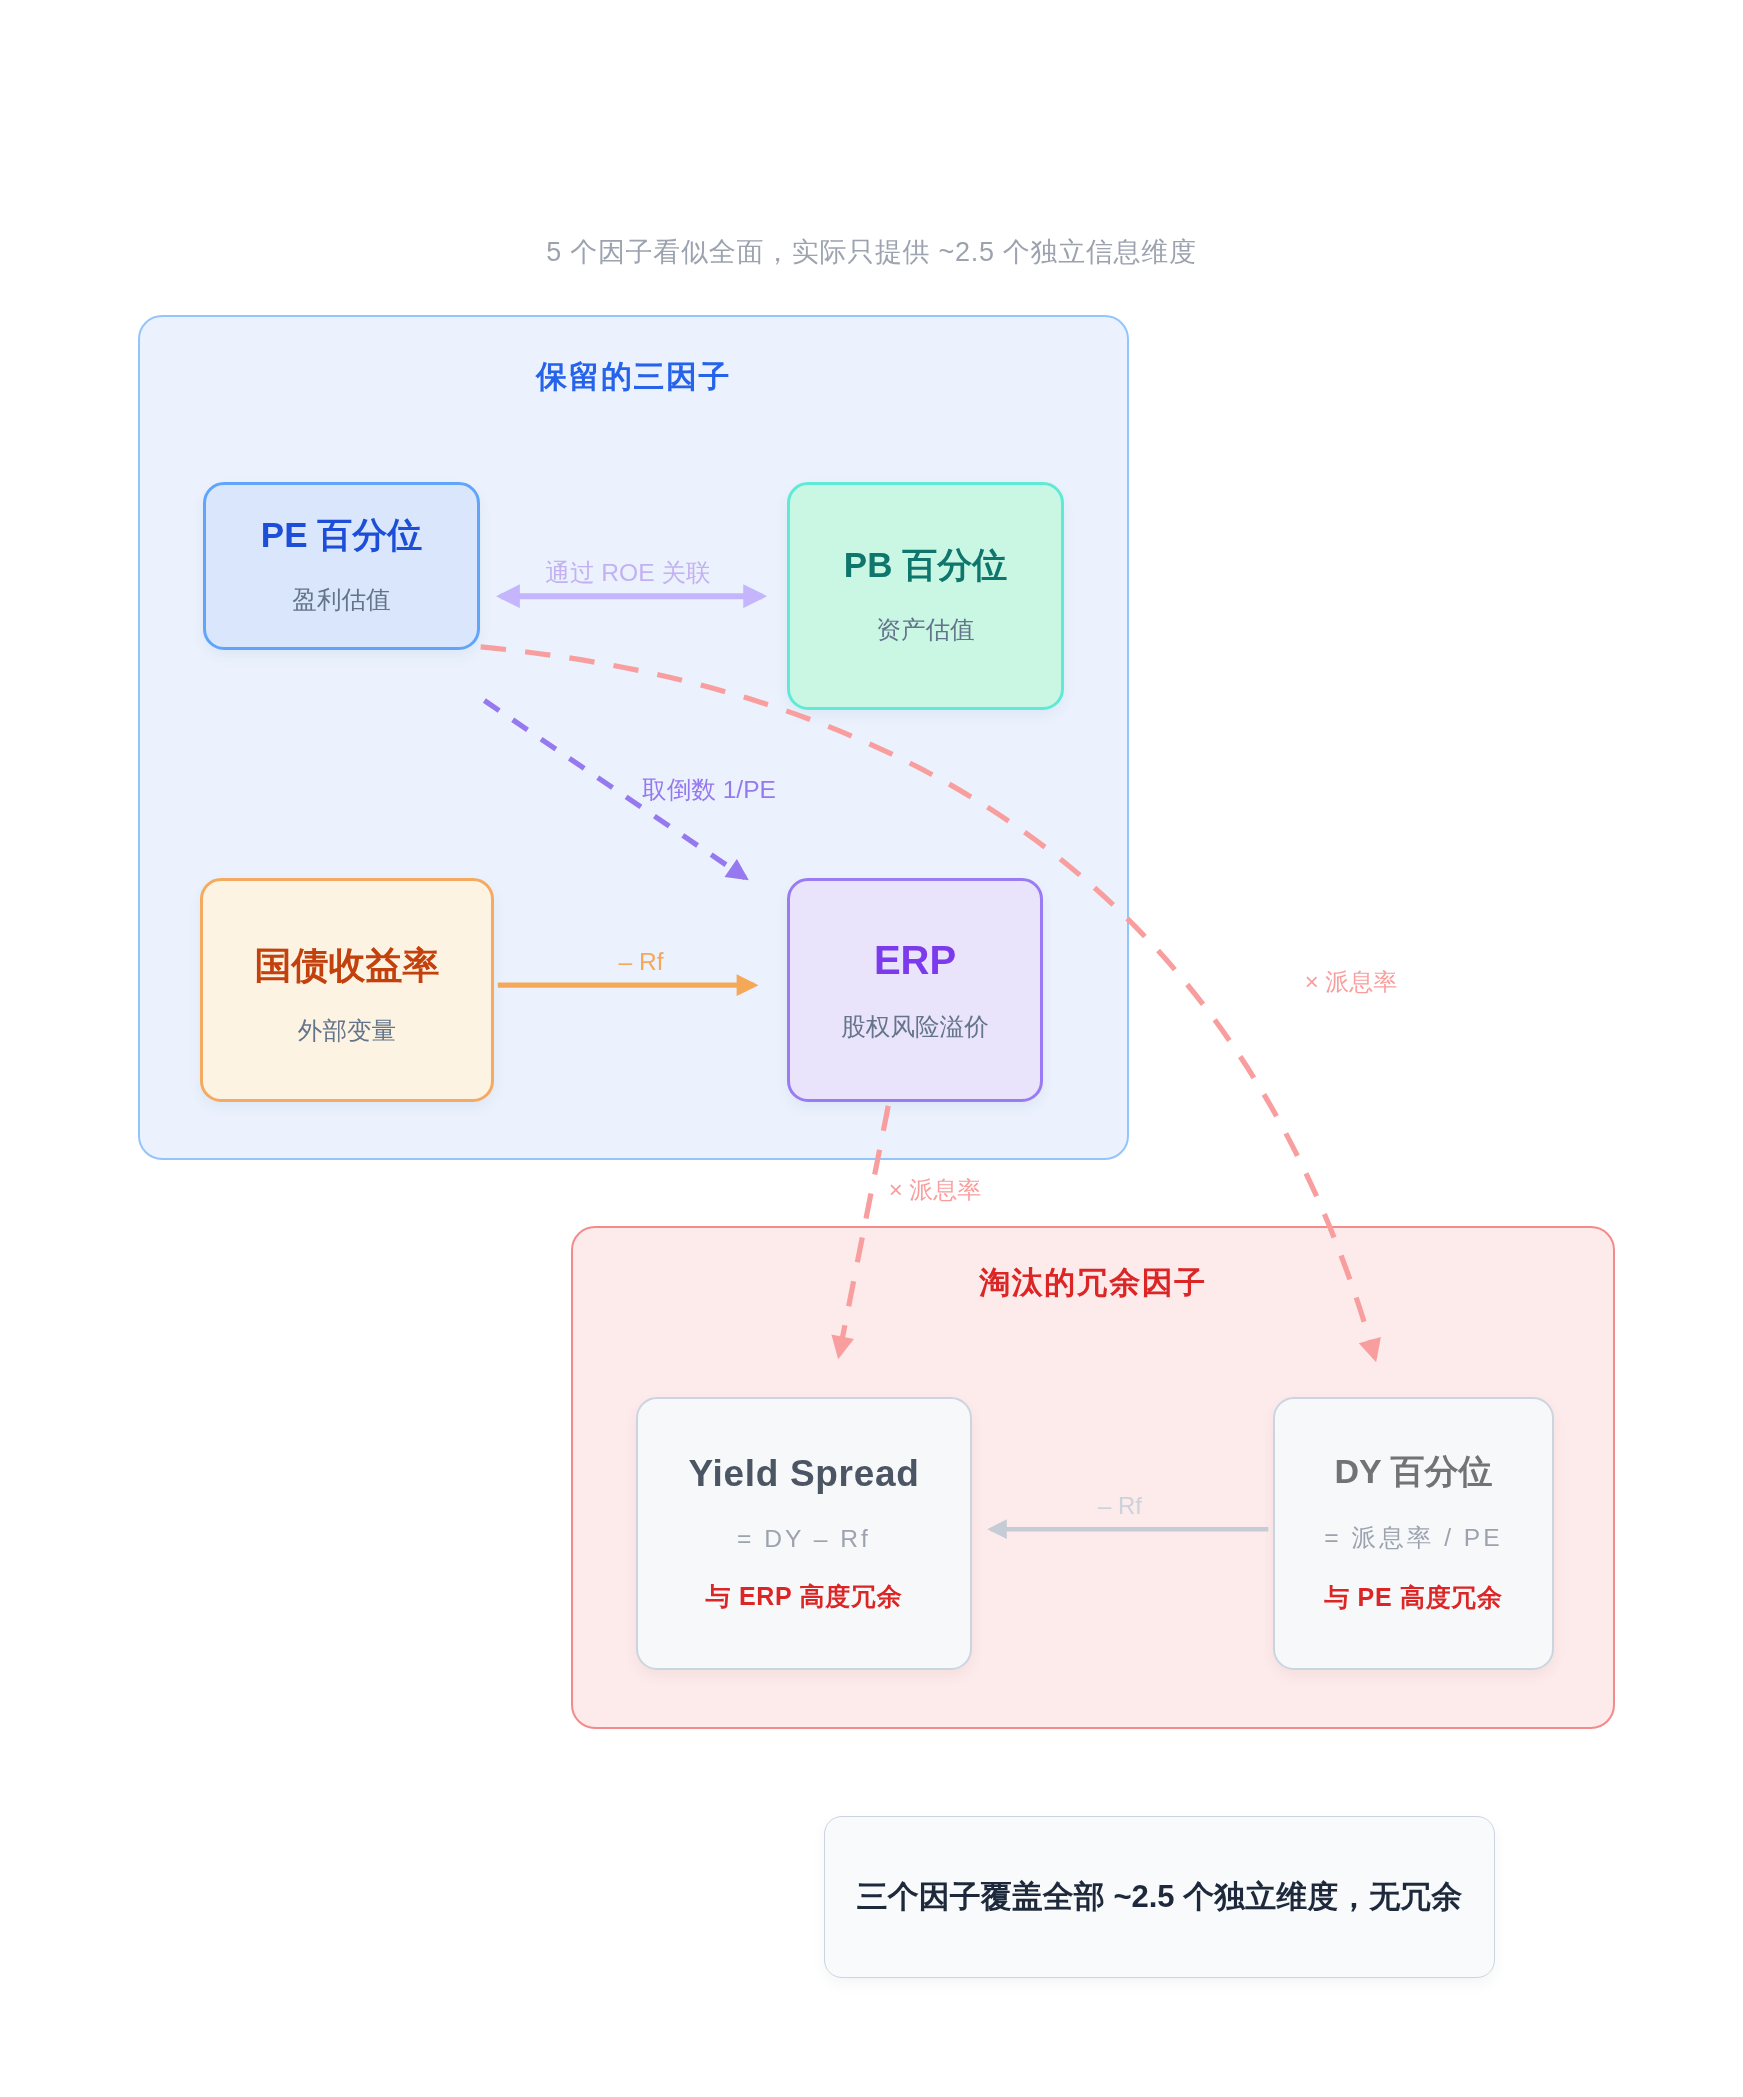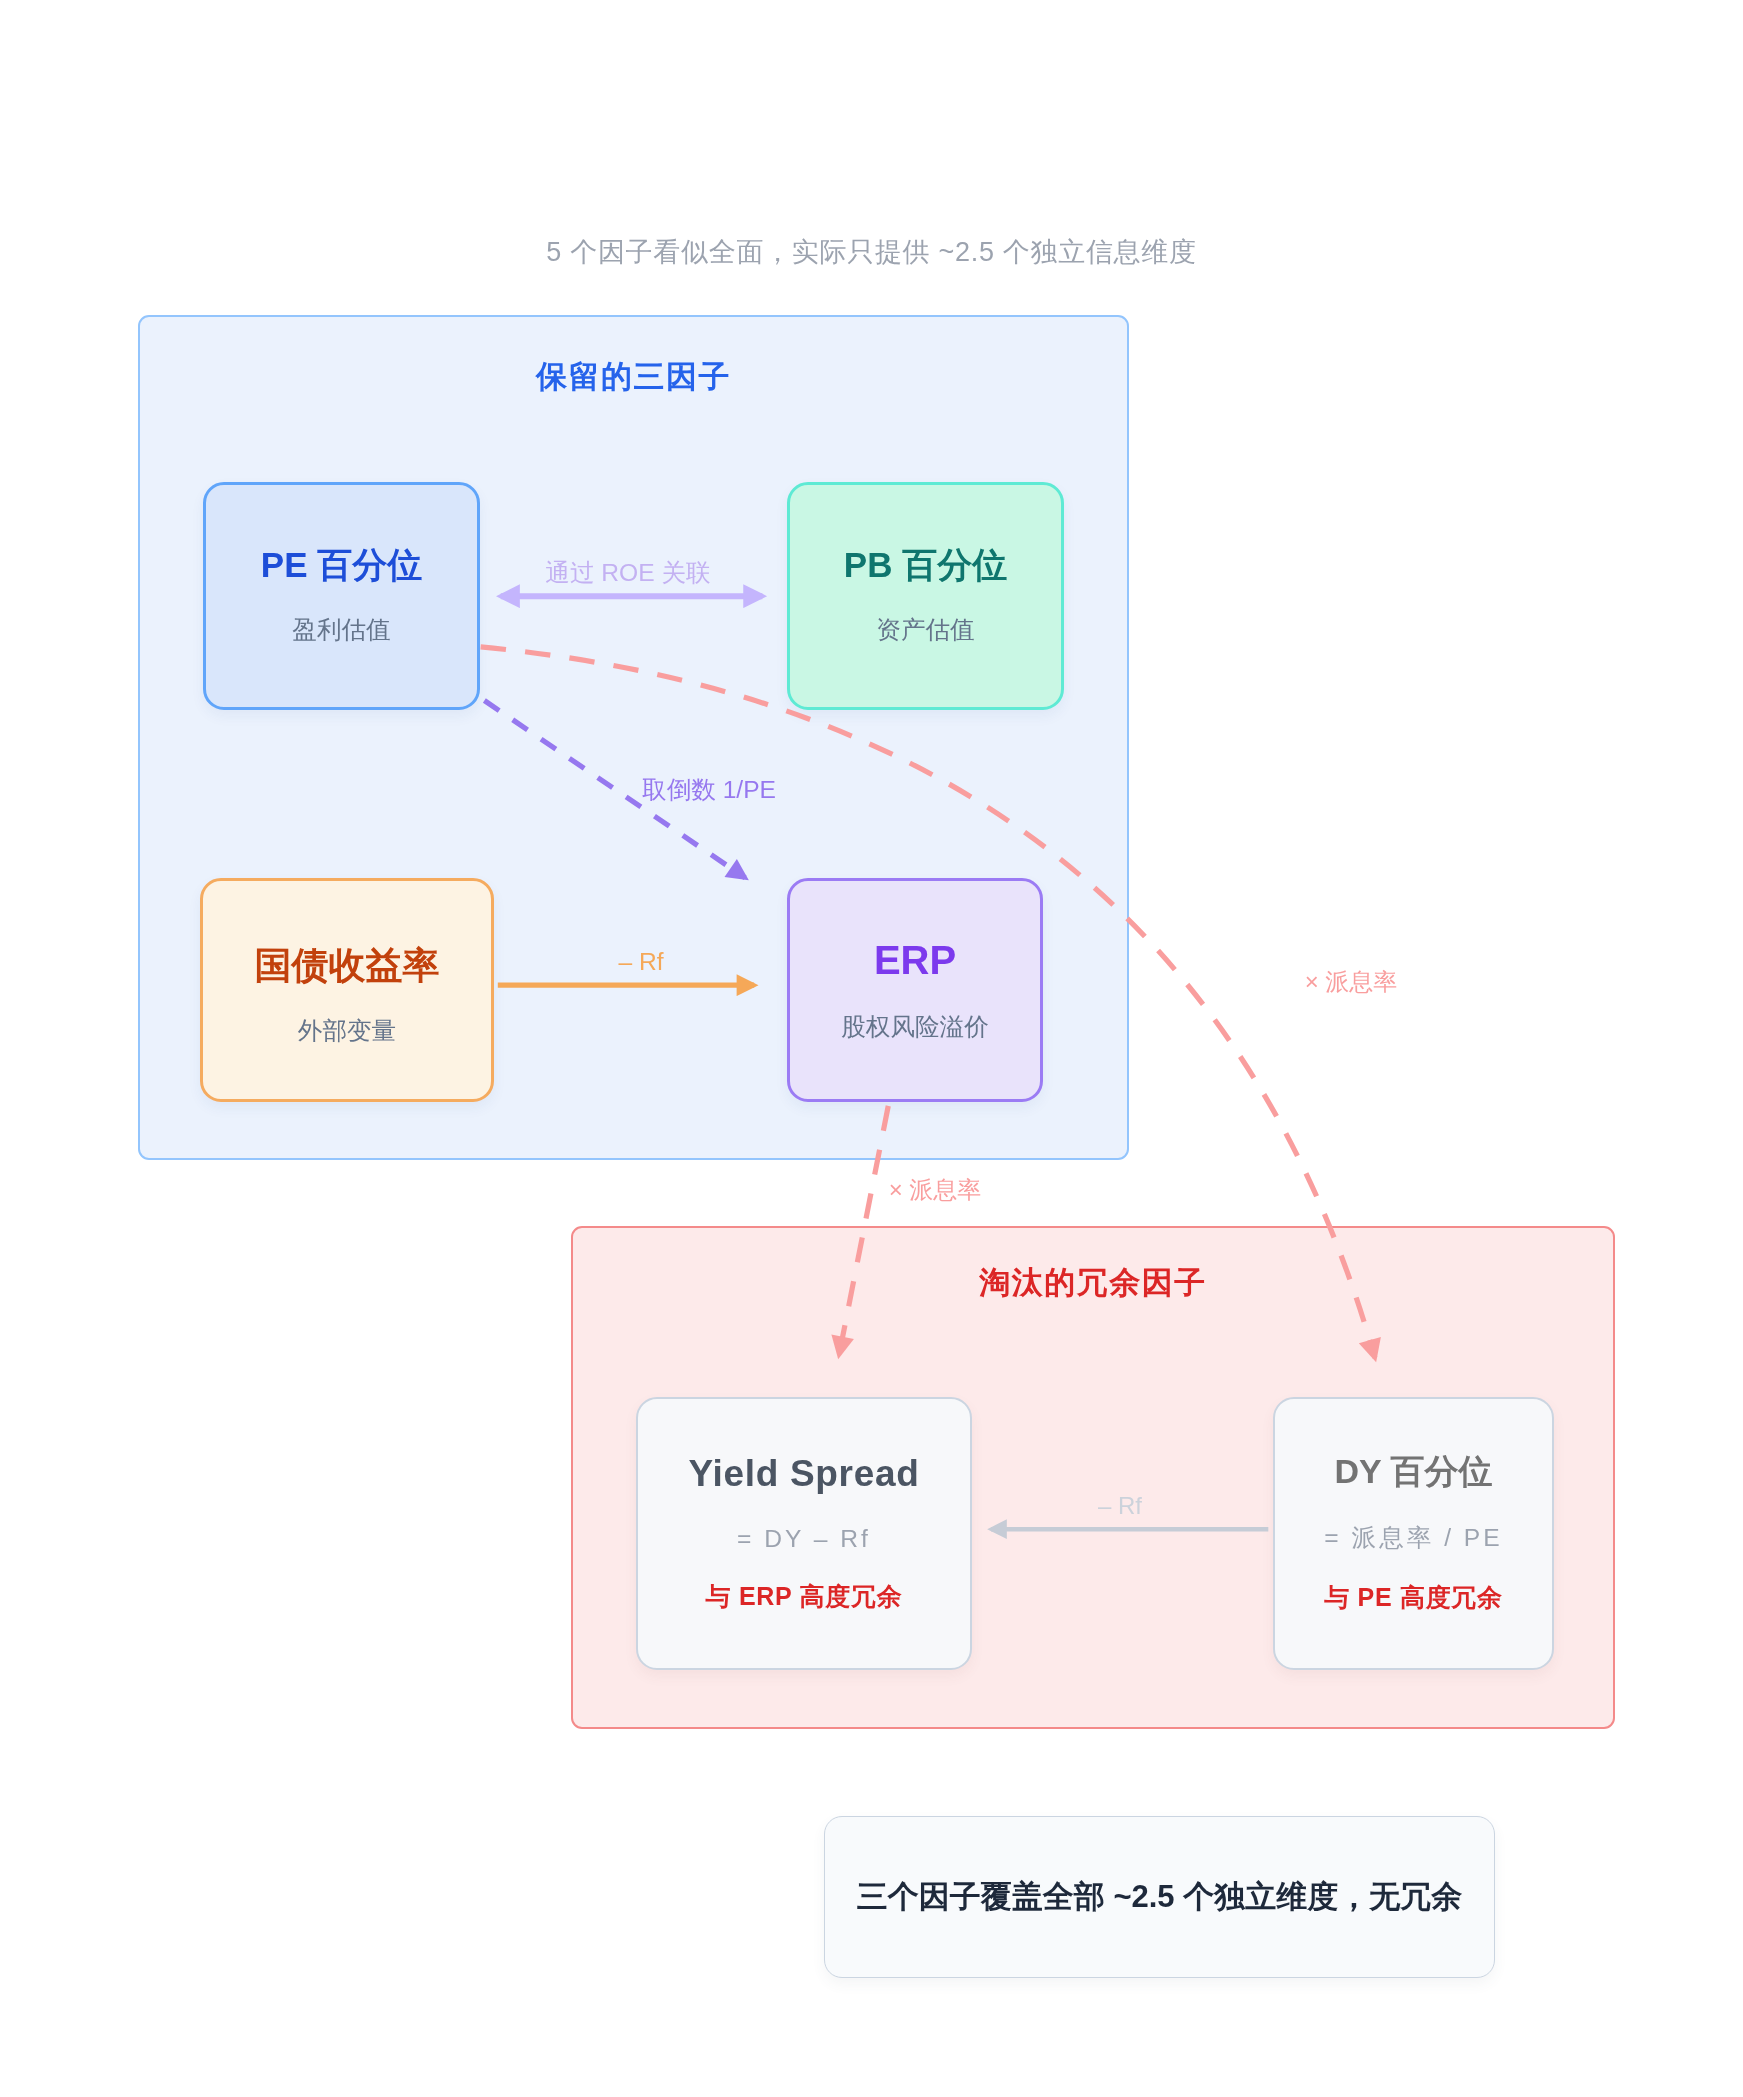--- a/index.html
+++ b/index.html
@@ -24,21 +24,21 @@
   .page-subtitle {
     position: absolute;
     top: 234px; left: 0; width: 100%;
     text-align: center;
     font-size: 27px;
     color: #9ca3af;
     letter-spacing: 0.7px;
   }
   .group {
     position: absolute;
-    border-radius: 11px;
+    border-radius: 24px;
     box-sizing: border-box;
   }
   .group-retained {
     left: 138px; top: 315px;
     width: 991px; height: 845px;
     background: #ebf2fd;
     border: 2.2px solid #93c5fd;
   }
   .group-removed {
     left: 571px; top: 1226px;
@@ -67,21 +67,21 @@
     justify-content: center;
     text-align: center;
     box-shadow: 0 6px 13.4px rgba(40, 70, 130, 0.06);
   }
   .card-title { font-weight: bold; line-height: 1.1; }
   .card-sub   { font-size: 24.6px; color: #64748b; margin-top: 28px; }
   .card-formula { font-size: 24.6px; color: #9ca3af; margin-top: 30px; letter-spacing: 3px; }
   .card-note  { font-size: 25px; font-weight: bold; color: #dc2626; margin-top: 27px; letter-spacing: 0.7px; }
 
   .card-pe {
-    left: 63px; top: 165px; width: 277px; height: 228px;
+    left: 63px; top: 165px; width: 277px; height: 168px;
     background: #d9e6fb; border: 3px solid #60a5fa;
   }
   .card-pe .card-title { font-size: 35px; color: #1d4ed8; }
 
   .card-pb {
     left: 647px; top: 165px; width: 277px; height: 228px;
     background: #c9f7e4; border: 3px solid #5eead4;
   }
   .card-pb .card-title { font-size: 35px; color: #0f766e; }
 

